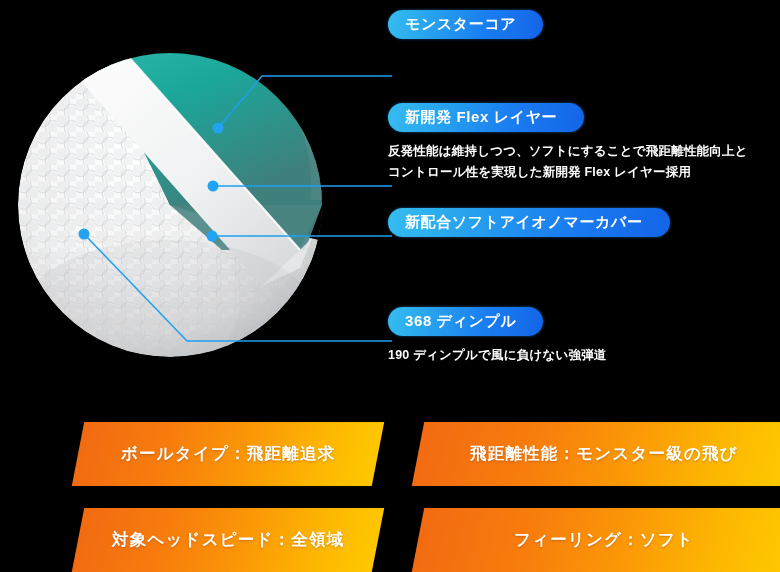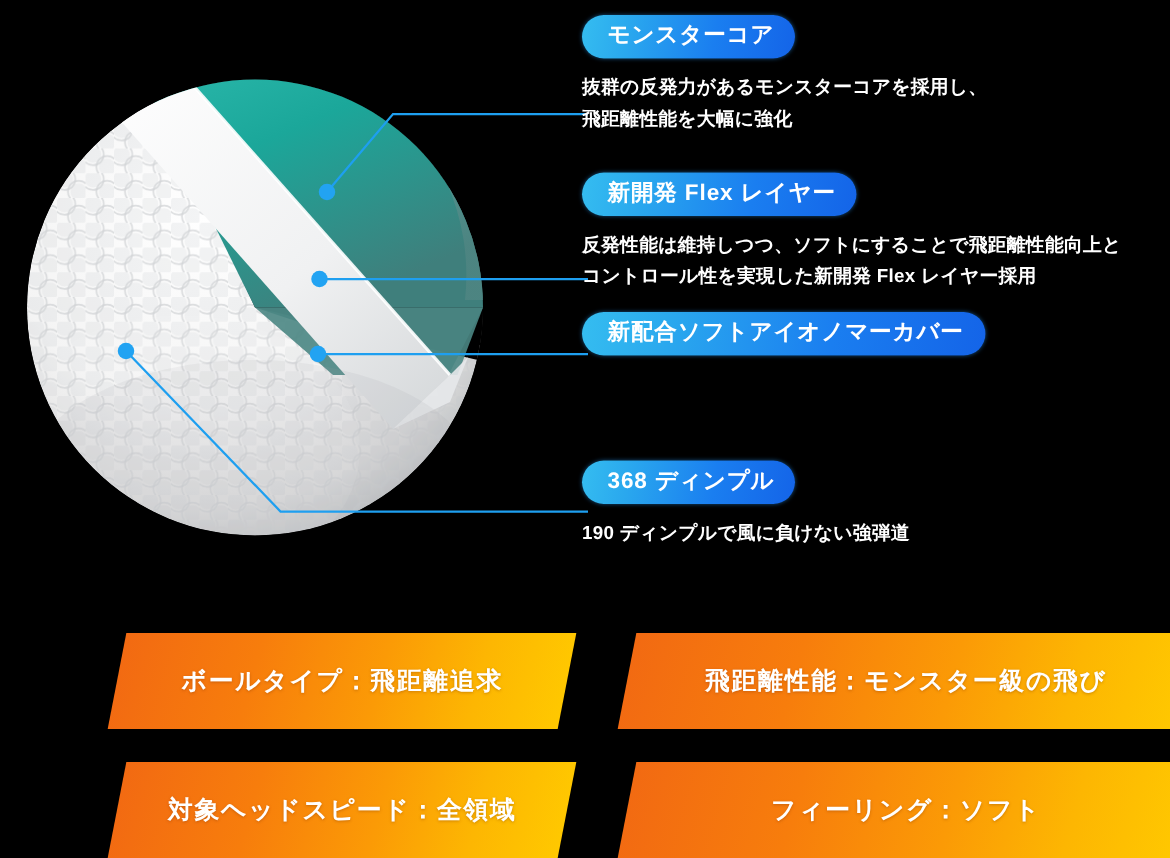--- a/index.html
+++ b/index.html
@@ -15,27 +15,27 @@
   #ball-area { position:absolute; left:0; top:0; width:400px; height:410px; }
 
   .ball-svg { position:absolute; left:0; top:0; }
 
   
   .conn-svg { position:absolute; left:0; top:0; width:780px; height:410px; pointer-events:none; }
 
   
   .callout { position:absolute; }
   #callout-0 { left:388px; top:10px; }
-  #callout-1 { left:388px; top:115px; }
+  #callout-1 { left:388px; top:103px; }
   #callout-2 { left:388px; top:208px; }
   #callout-3 { left:388px; top:307px; }
 
   .pill {
     display:inline-block;
-    padding:4px 14px 6px 17px;
+    padding:4px 27px 6px 17px;
     border-radius:15px;
     background:linear-gradient(100deg,#35bdf0 0%,#2aa8ee 22%,#1a7ef0 62%,#1464e8 100%);
     color:#ffffff;
     font-size:15px;
     font-weight:bold;
     letter-spacing:.6px;
     line-height:19px;
     white-space:nowrap;
     box-shadow:0 0 3px rgba(40,150,240,.55);
   }
@@ -157,22 +157,20 @@
     <g fill="#22a3f2">
       <circle cx="218" cy="128" r="5.5"></circle>
       <circle cx="213" cy="186" r="5.5"></circle>
       <circle cx="212" cy="236" r="5.5"></circle>
       <circle cx="84" cy="234" r="5.5"></circle>
     </g>
   </svg>
 
   <div class="callout" id="callout-0">
     <div class="pill">モンスターコア</div>
-    <div class="desc">抜群の反発力があるモンスターコアを採用し、
-飛距離性能を大幅に強化</div>
   </div>
 
   <div class="callout" id="callout-1">
     <div class="pill">新開発 Flex レイヤー</div>
     <div class="desc">反発性能は維持しつつ、ソフトにすることで飛距離性能向上と
 コントロール性を実現した新開発 Flex レイヤー採用</div>
   </div>
 
   <div class="callout" id="callout-2">
     <div class="pill">新配合ソフトアイオノマーカバー</div>

